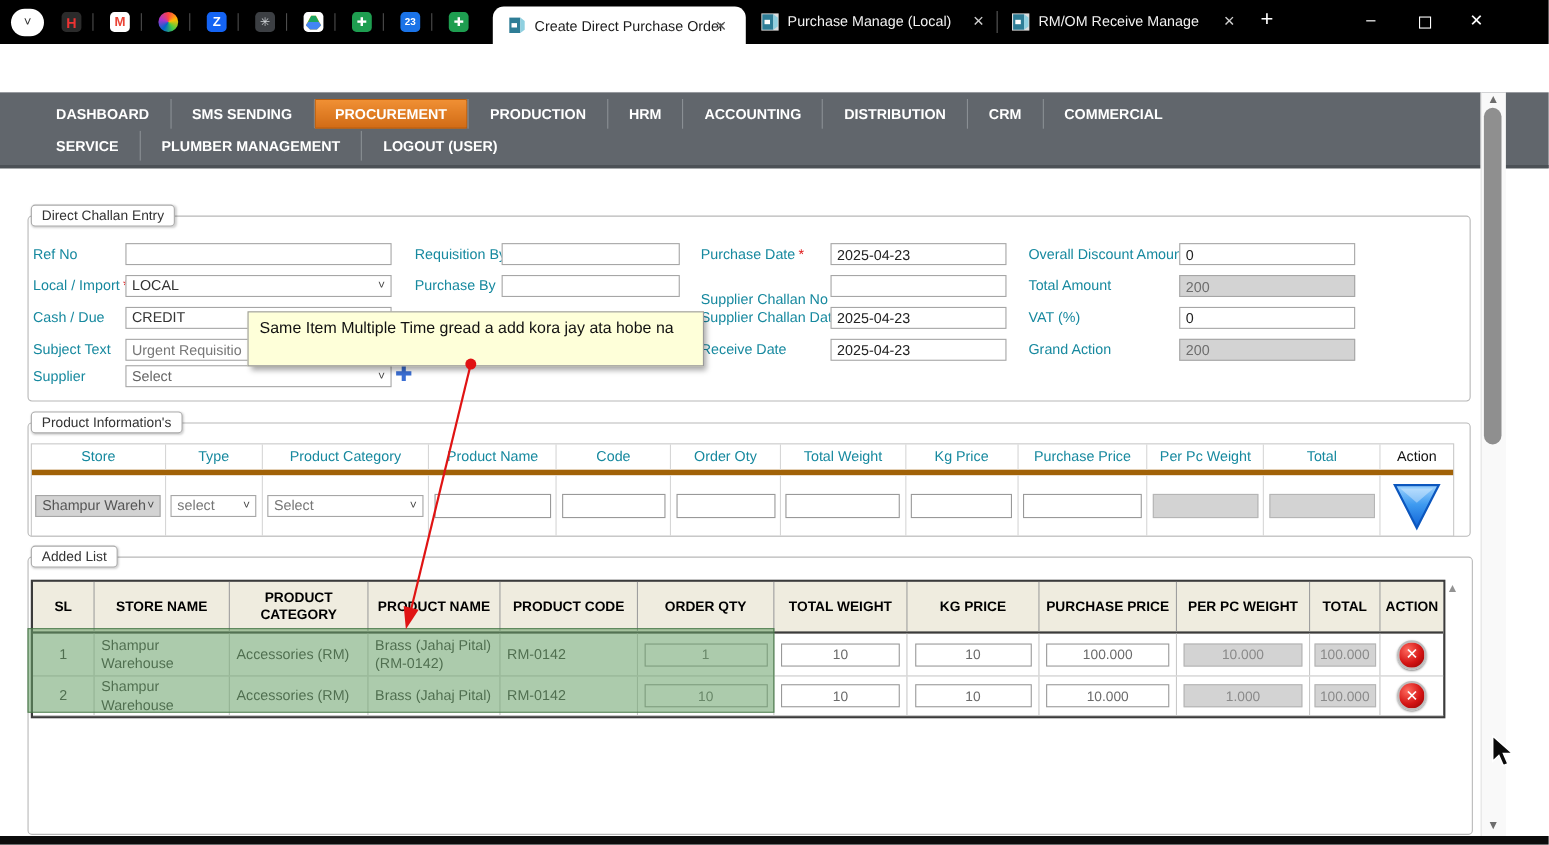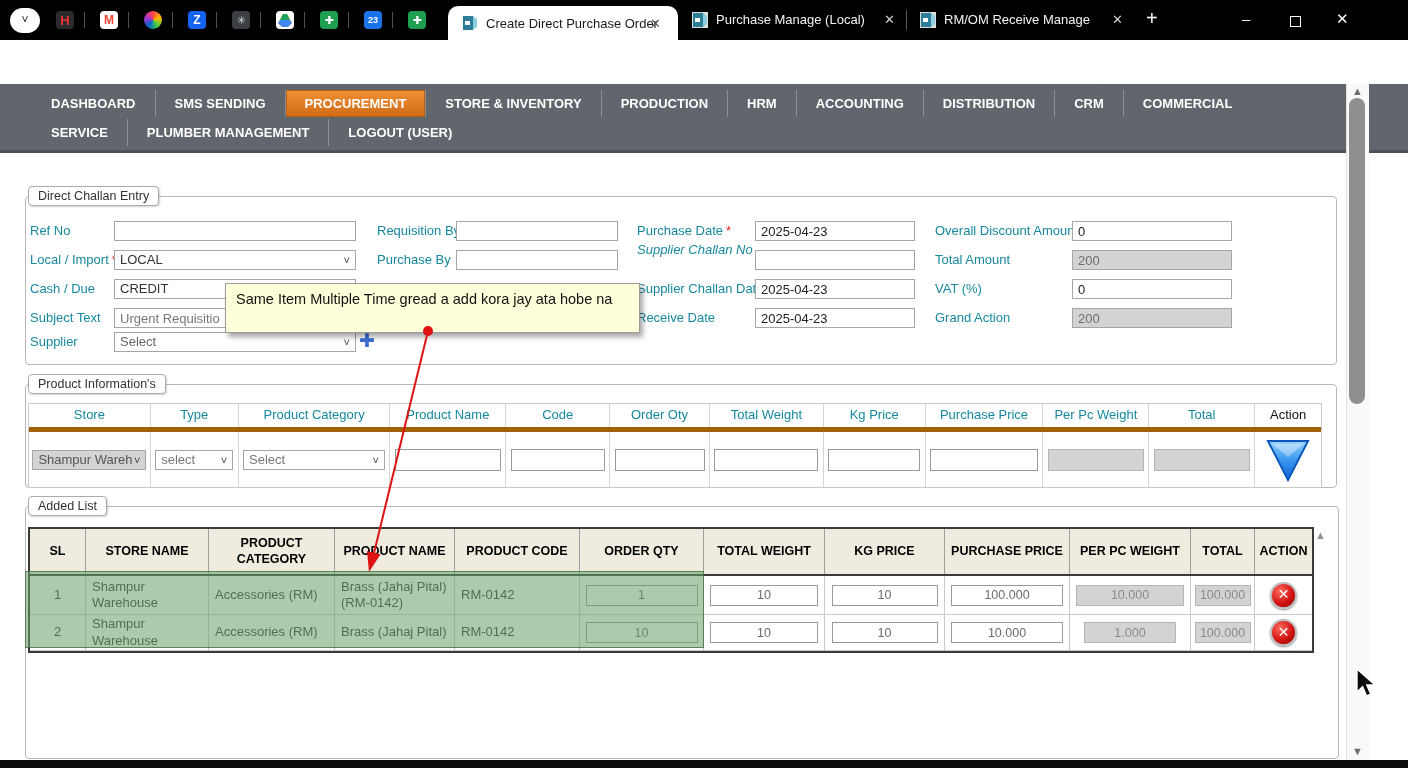--- a/index.html
+++ b/index.html
@@ -203,21 +203,20 @@
         </svg>
     </div>
     <span class="navbtn" style="left:1342px;color:#202124;font-weight:bold;">⋮</span>
   </div>
 
   <div class="nav">
     <div class="nav-row" style="top:6px;">
       <span class="nav-item">DASHBOARD</span>
       <span class="nav-item">SMS SENDING</span>
       <span class="nav-item active">PROCUREMENT</span>
-      <span class="nav-item">STORE &amp; INVENTORY</span>
       <span class="nav-item">PRODUCTION</span>
       <span class="nav-item">HRM</span>
       <span class="nav-item">ACCOUNTING</span>
       <span class="nav-item">DISTRIBUTION</span>
       <span class="nav-item">CRM</span>
       <span class="nav-item">COMMERCIAL</span>
     </div>
     <div class="nav-row" style="top:35px;">
       <span class="nav-item">SERVICE</span>
       <span class="nav-item">PLUMBER MANAGEMENT</span>
@@ -234,21 +233,21 @@
   <input class="tinput" style="left: 456px; top: 221px; width: 162px;" value="">
   <span class="flabel" style="left:637px;top:221px;"><span>Purchase Date</span><span class="req">*</span></span>
   <input class="tinput" style="left: 755px; top: 221px; width: 160px;" value="2025-04-23">
   <span class="flabel" style="left:935px;top:221px;">Overall Discount Amount</span>
   <input class="tinput" style="left: 1072px; top: 221px; width: 160px;" value="0">
 
   <span class="flabel" style="left:30px;top:250px;"><span>Local / Import</span><span class="req">*</span></span>
   <div class="selbox" style="left:114px;top:250px;width:242px;"><span>LOCAL</span><span class="arr">˅</span></div>
   <span class="flabel" style="left:377px;top:250px;">Purchase By</span>
   <input class="tinput" style="left: 456px; top: 250px; width: 162px;" value="">
-  <span class="flabel" style="left:637px;top:240px;font-style:italic;">Supplier Challan No</span>
+  <span class="flabel" style="left:637px;top:262px;">Supplier Challan No</span>
   <input class="tinput" style="left: 755px; top: 250px; width: 160px;" value="">
   <span class="flabel" style="left:935px;top:250px;">Total Amount</span>
   <input class="tinput disabled" style="left: 1072px; top: 250px; width: 160px;" disabled="" value="200">
 
   <span class="flabel" style="left:30px;top:279px;">Cash / Due</span>
   <div class="selbox" style="left:114px;top:279px;width:242px;"><span>CREDIT</span><span class="arr">˅</span></div>
   <span class="flabel" style="left:637px;top:279px;">Supplier Challan Date</span>
   <input class="tinput" style="left: 755px; top: 279px; width: 160px;" value="2025-04-23">
   <span class="flabel" style="left:935px;top:279px;">VAT (%)</span>
   <input class="tinput" style="left: 1072px; top: 279px; width: 160px;" value="0">
@@ -393,21 +392,21 @@
       <div class="al-cell center" style="width:121px;">
           <input class="cinput" style="width: 108px;" value="10">
         </div>
       <div class="al-cell center" style="width:120px;">
           <input class="cinput" style="width: 106px;" value="10">
         </div>
       <div class="al-cell center" style="width:125px;">
           <input class="cinput" style="width: 112px;" value="10.000">
         </div>
       <div class="al-cell center" style="width:121px;">
-          <input class="cinput disabled" style="width: 92px;" disabled="" value="1.000">
+          <input class="cinput disabled" style="width: 108px;" disabled="" value="1.000">
         </div>
       <div class="al-cell center" style="width:64px;padding:2px;">
           <input class="cinput disabled" style="width: 56px;" disabled="" value="100.000">
         </div>
       <div class="al-cell center" style="width:57px;">
           <div class="delbtn">✕</div>
         </div>
     </div>
   </div>
 

